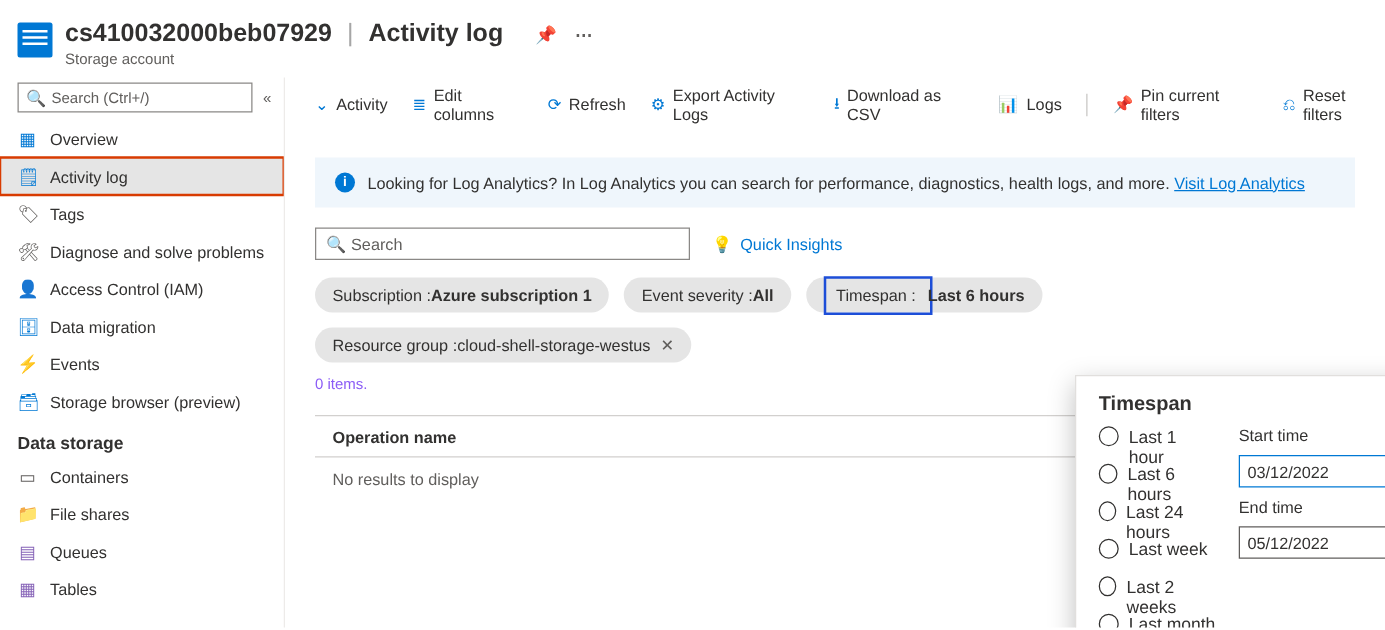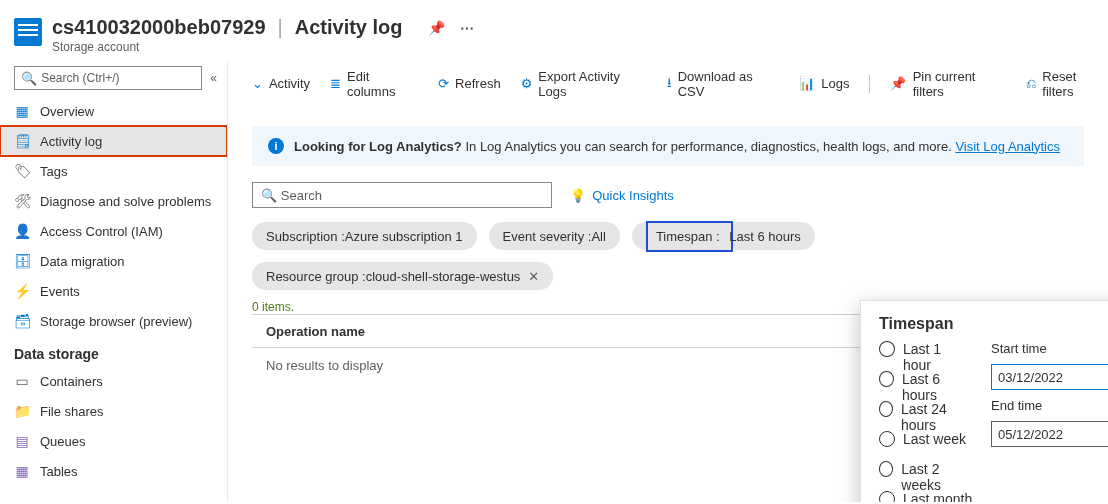--- a/index.html
+++ b/index.html
@@ -27,30 +27,30 @@
   .nav-item .ico.purple{color:#8764b8}
   .section-title{padding:10px 14px 4px;font-size:14px;font-weight:700;color:#323130}
   .redbox{outline:2px solid #d83b01;outline-offset:-1px}
   .main{flex:1;padding:0 0 0 24px;position:relative;overflow:hidden}
   .toolbar{display:flex;align-items:center;height:44px;gap:20px;color:#323130;font-size:13px;border-bottom:1px solid transparent}
   .toolbar .tbtn{display:flex;align-items:center;gap:6px;cursor:pointer}
   .toolbar .tbtn .ti{color:#0078d4}
   .toolbar .vsep{width:1px;height:18px;background:#c8c6c4}
   .notice{margin:20px 24px 16px 0;background:#eff6fc;border-radius:0;padding:12px 16px;display:flex;align-items:center;gap:10px;font-size:13px}
   .notice .info{width:16px;height:16px;border-radius:50%;background:#0078d4;color:#fff;font-size:11px;display:flex;align-items:center;justify-content:center;font-weight:bold}
-  .notice b{font-weight:700}
+  .notice b{font-weight:400}
   .notice a{color:#0078d4;text-decoration:underline}
   .filter-row{display:flex;align-items:center;gap:18px;margin-bottom:14px}
   .main-search{width:300px;height:26px;border:1px solid #8a8886;display:flex;align-items:center;padding:0 8px;color:#605e5c}
   .qi{color:#0078d4;display:flex;align-items:center;gap:6px;cursor:pointer}
   .pills{display:flex;flex-wrap:wrap;gap:12px;margin-bottom:10px}
   .pill{background:#e5e5e5;border-radius:14px;height:28px;display:flex;align-items:center;padding:0 14px;font-size:13px;color:#323130}
-  .pill b{font-weight:400}
+  .pill b{font-weight:700}
   .pill .x{margin-left:8px;color:#605e5c;cursor:pointer}
-  .count{color:#4d7c0f;font-size:12px;margin:2px 0 0}
+  .count{color:#8b5cf6;font-size:12px;margin:2px 0 18px}
   .table-head{border-top:1px solid #d2d0ce;border-bottom:1px solid #d2d0ce;height:34px;display:flex;align-items:center;padding:0 14px;font-weight:600}
   .table-body{padding:10px 14px;color:#605e5c}
   
   .popup{position:absolute;left:632px;top:238px;width:460px;background:#fff;box-shadow:0 6px 20px rgba(0,0,0,.25);border:1px solid #e1dfdd;padding:14px 18px 14px 18px;z-index:10}
   .popup h3{margin:0 0 8px;font-size:16px;font-weight:600}
   .popup-body{display:flex;gap:18px}
   .radios{display:flex;flex-direction:column;gap:8px;width:130px}
   .radio{display:flex;align-items:flex-start;gap:8px;height:22px;cursor:pointer;font-size:14px}
   .radio .circ{width:16px;height:16px;border:1px solid #323130;border-radius:50%;display:flex;align-items:center;justify-content:center}
   .fields{flex:1;display:grid;grid-template-columns:150px 150px;gap:8px 10px;align-content:start}

